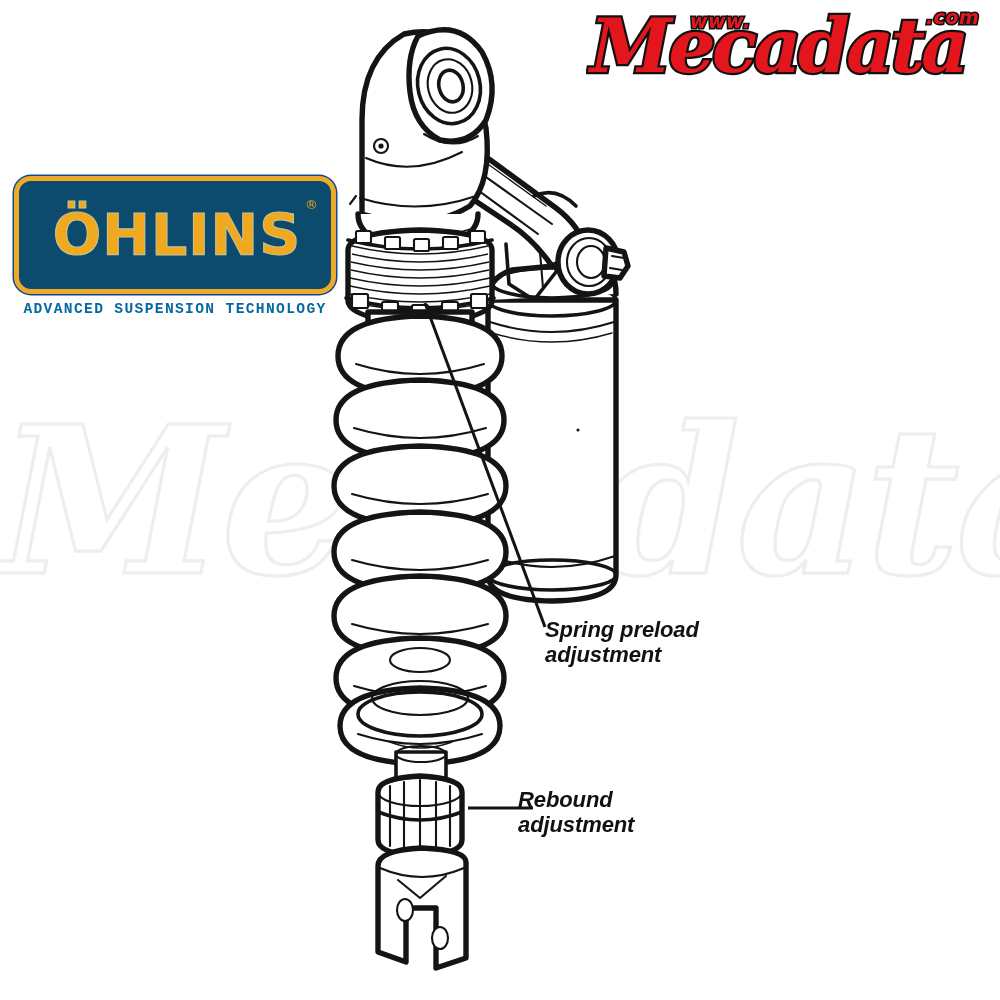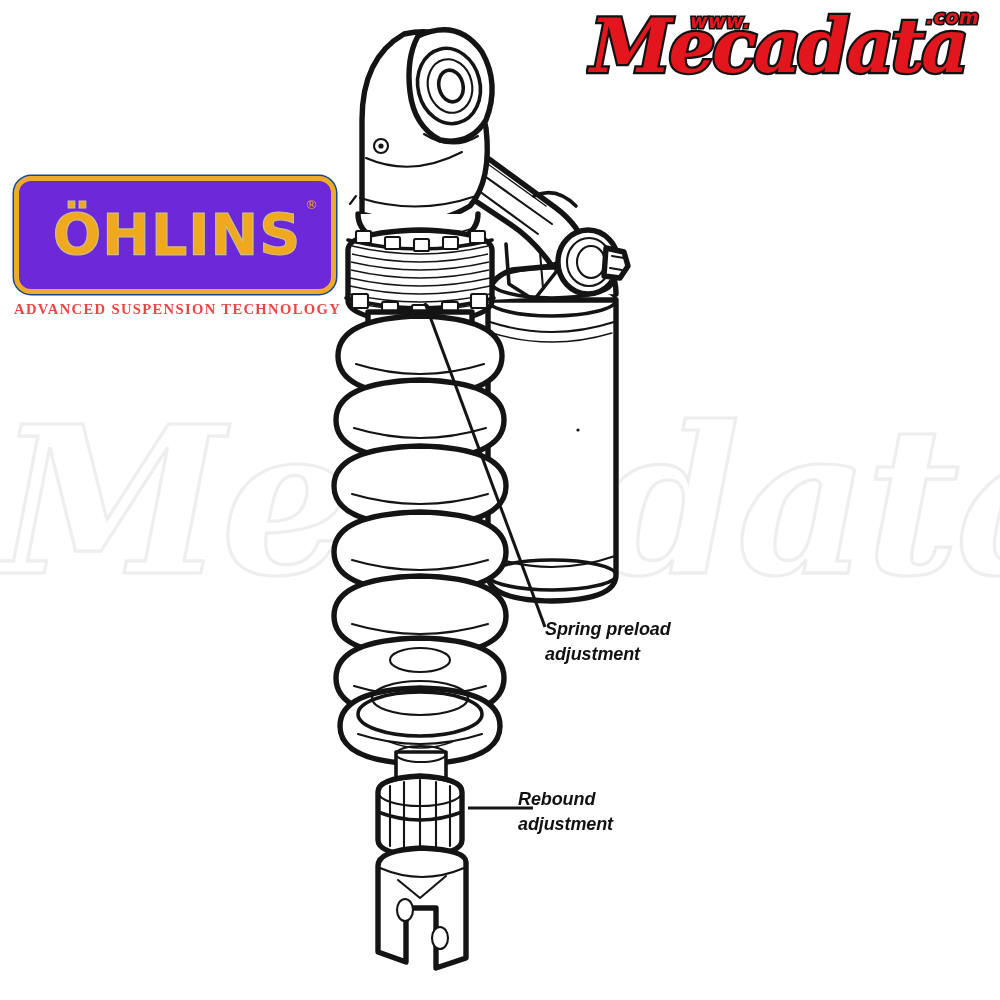--- a/index.html
+++ b/index.html
@@ -62,42 +62,42 @@
   .thread { fill: none; stroke: #141414; stroke-width: 1.5; }
   .leader { fill: none; stroke: #141414; stroke-width: 3.0; stroke-linecap: butt; }
 
   
   .callout {
     position: absolute;
     z-index: 4;
     font-family: "Liberation Sans", sans-serif;
     font-style: italic;
     font-weight: 700;
-    font-size: 18px;
+    font-size: 22px;
     line-height: 25px;
     color: #111111;
     white-space: pre-line;
     letter-spacing: -0.1px;
   }
   #callout-preload { left: 545px; top: 617px; }
   #callout-rebound { left: 518px; top: 787px; }
 
   
   #ohlins-logo {
     position: absolute;
     left: 14px;
     top: 176px;
     width: 322px;
     z-index: 5;
   }
   #ohlins-plate {
     position: relative;
     width: 322px;
     height: 118px;
-    background: #6d28d9;
+    background: #0c4a6e;
     border: 5px solid #eeab2b;
     border-radius: 17px;
     box-sizing: border-box;
     box-shadow: 0 0 0 1.5px #12488c;
   }
   #ohlins-wordmark {
     position: absolute;
     left: 0; right: 0;
     top: 50%;
     transform: translateY(-50%);
@@ -117,25 +117,25 @@
     top: 17px;
     font-family: "DejaVu Sans", sans-serif;
     font-size: 13px;
     color: #f0a81e;
     line-height: 1;
   }
   #ohlins-tagline {
     margin-top: 7px;
     width: 322px;
     text-align: center;
-    font-family: Liberation Serif, serif;
+    font-family: Liberation Mono, monospace;
     font-weight: 700;
     font-size: 14.6px;
     letter-spacing: 1.35px;
-    color: #ef4444;
+    color: #0369a1;
     white-space: nowrap;
   }
 
   
   #mecadata-logo {
     position: absolute;
     left: 586px;
     top: 2px;
     width: 404px;
     height: 84px;

